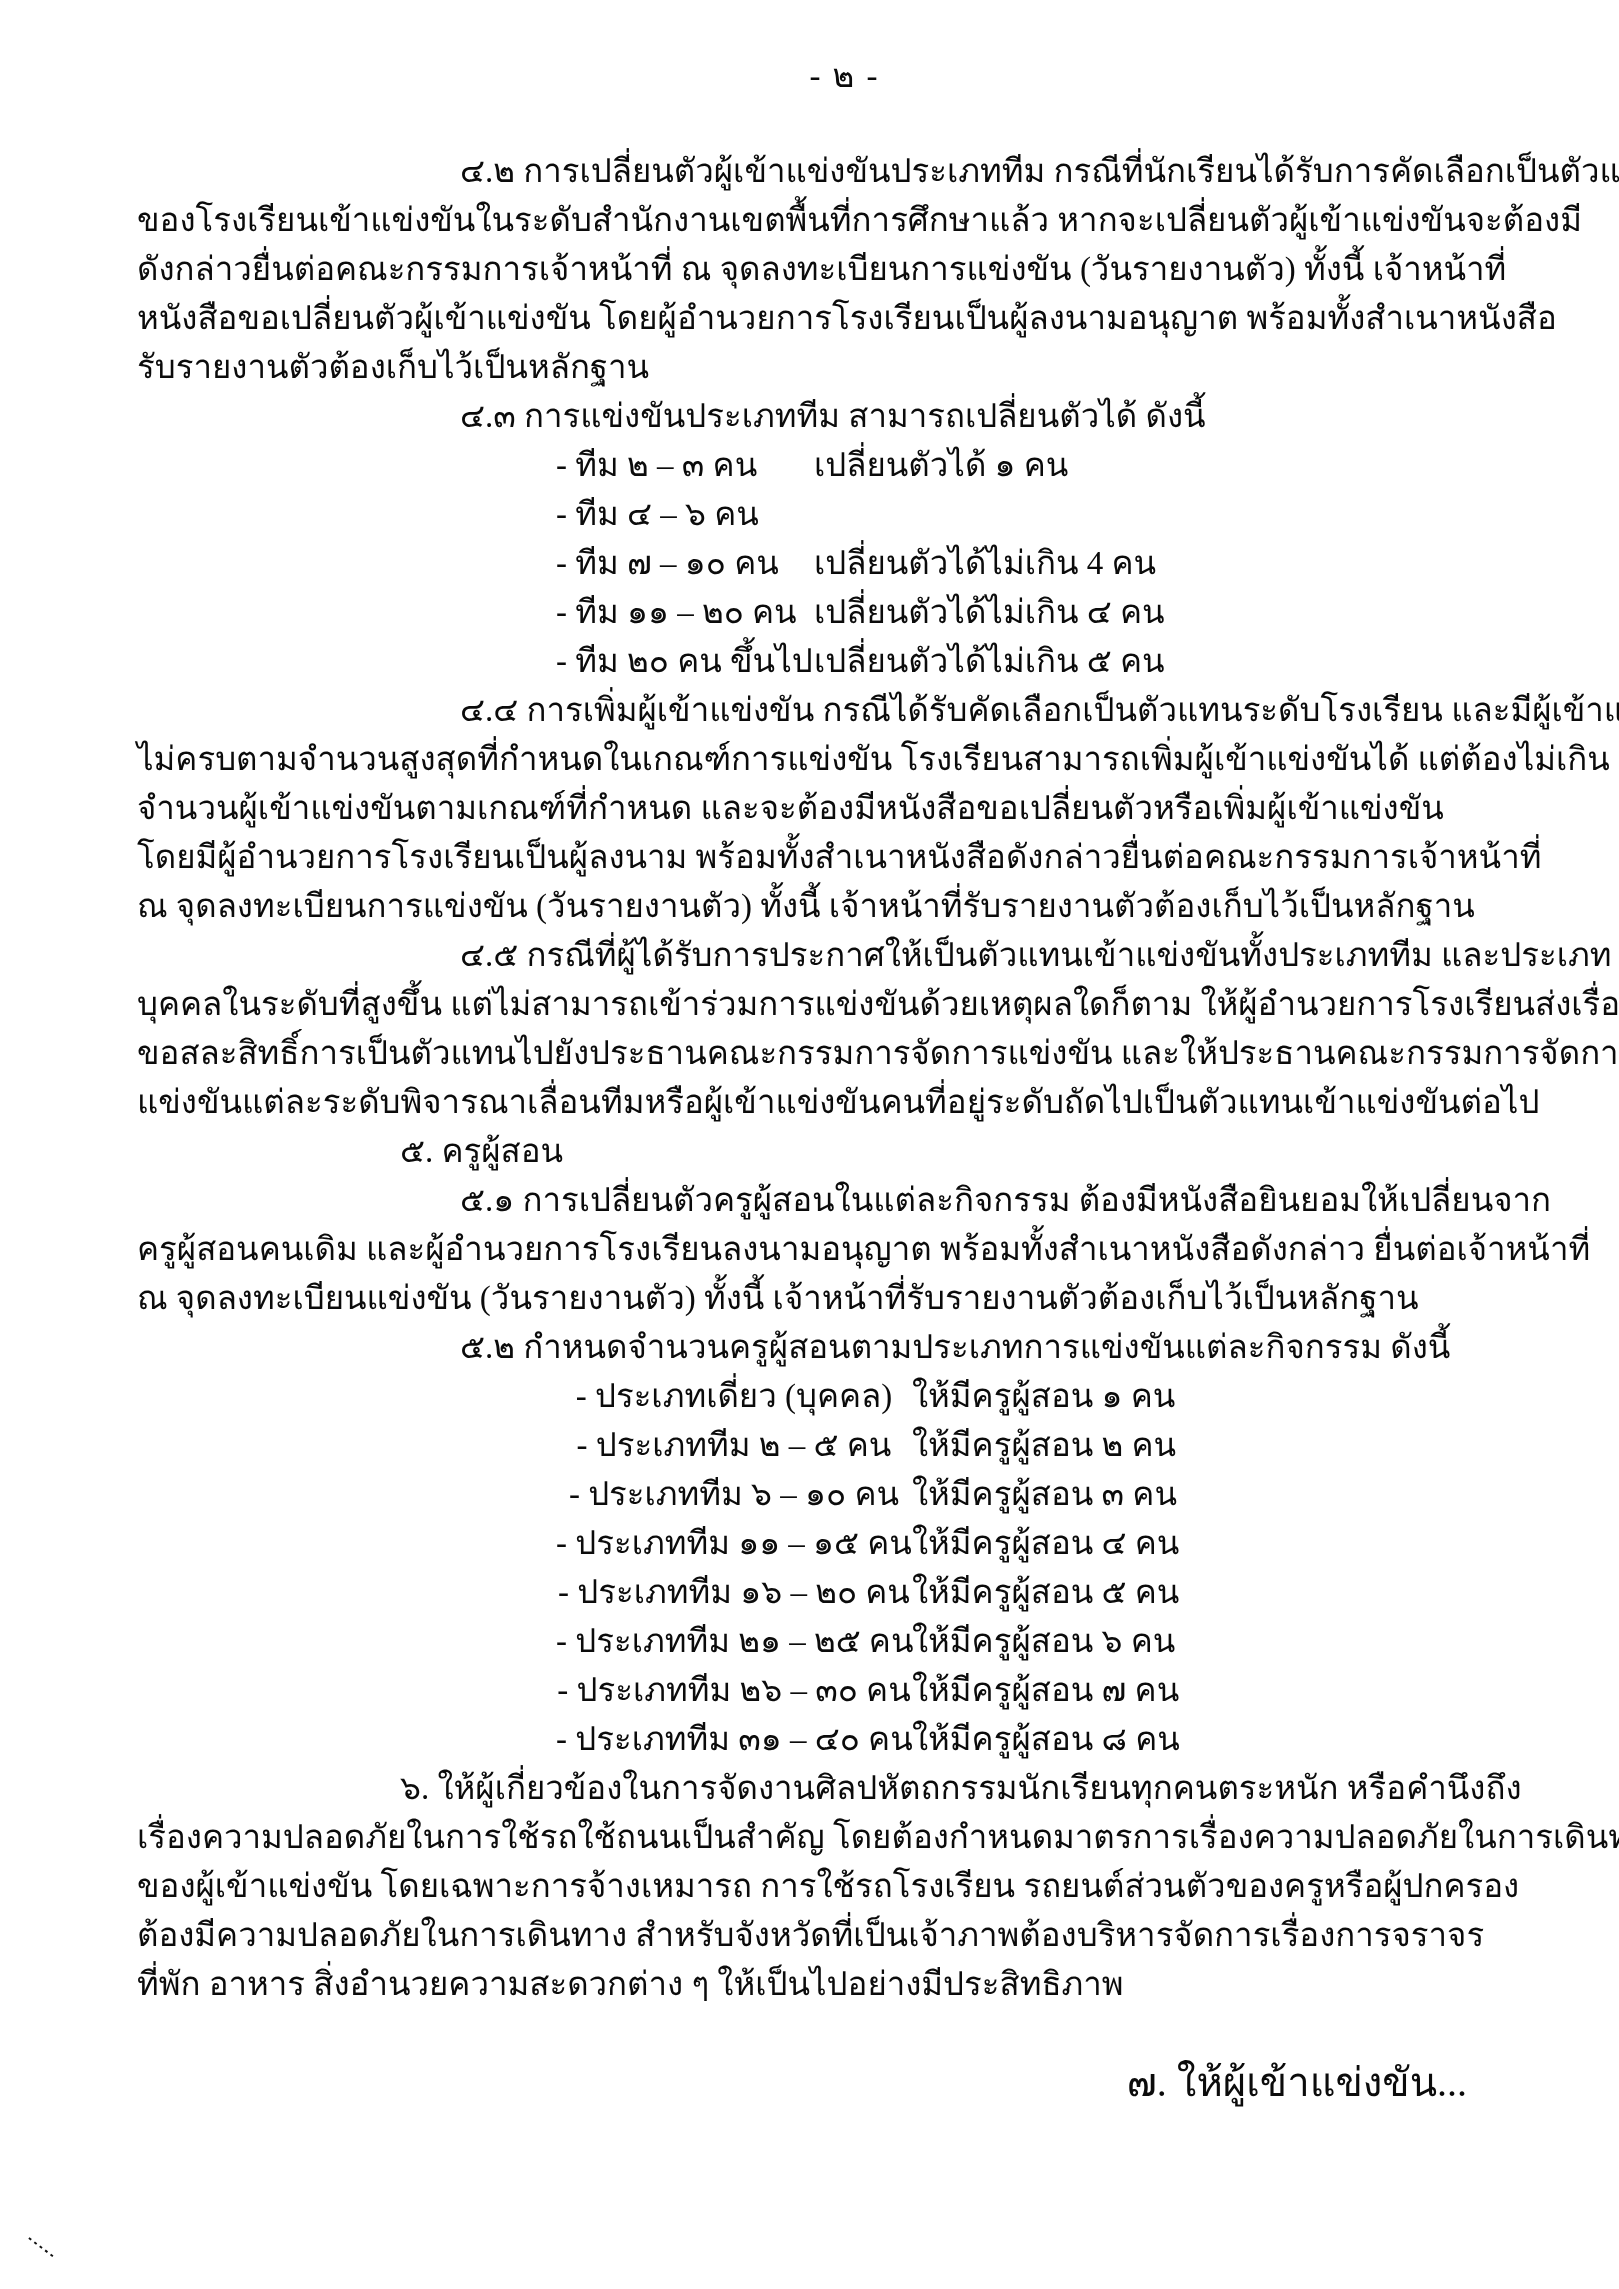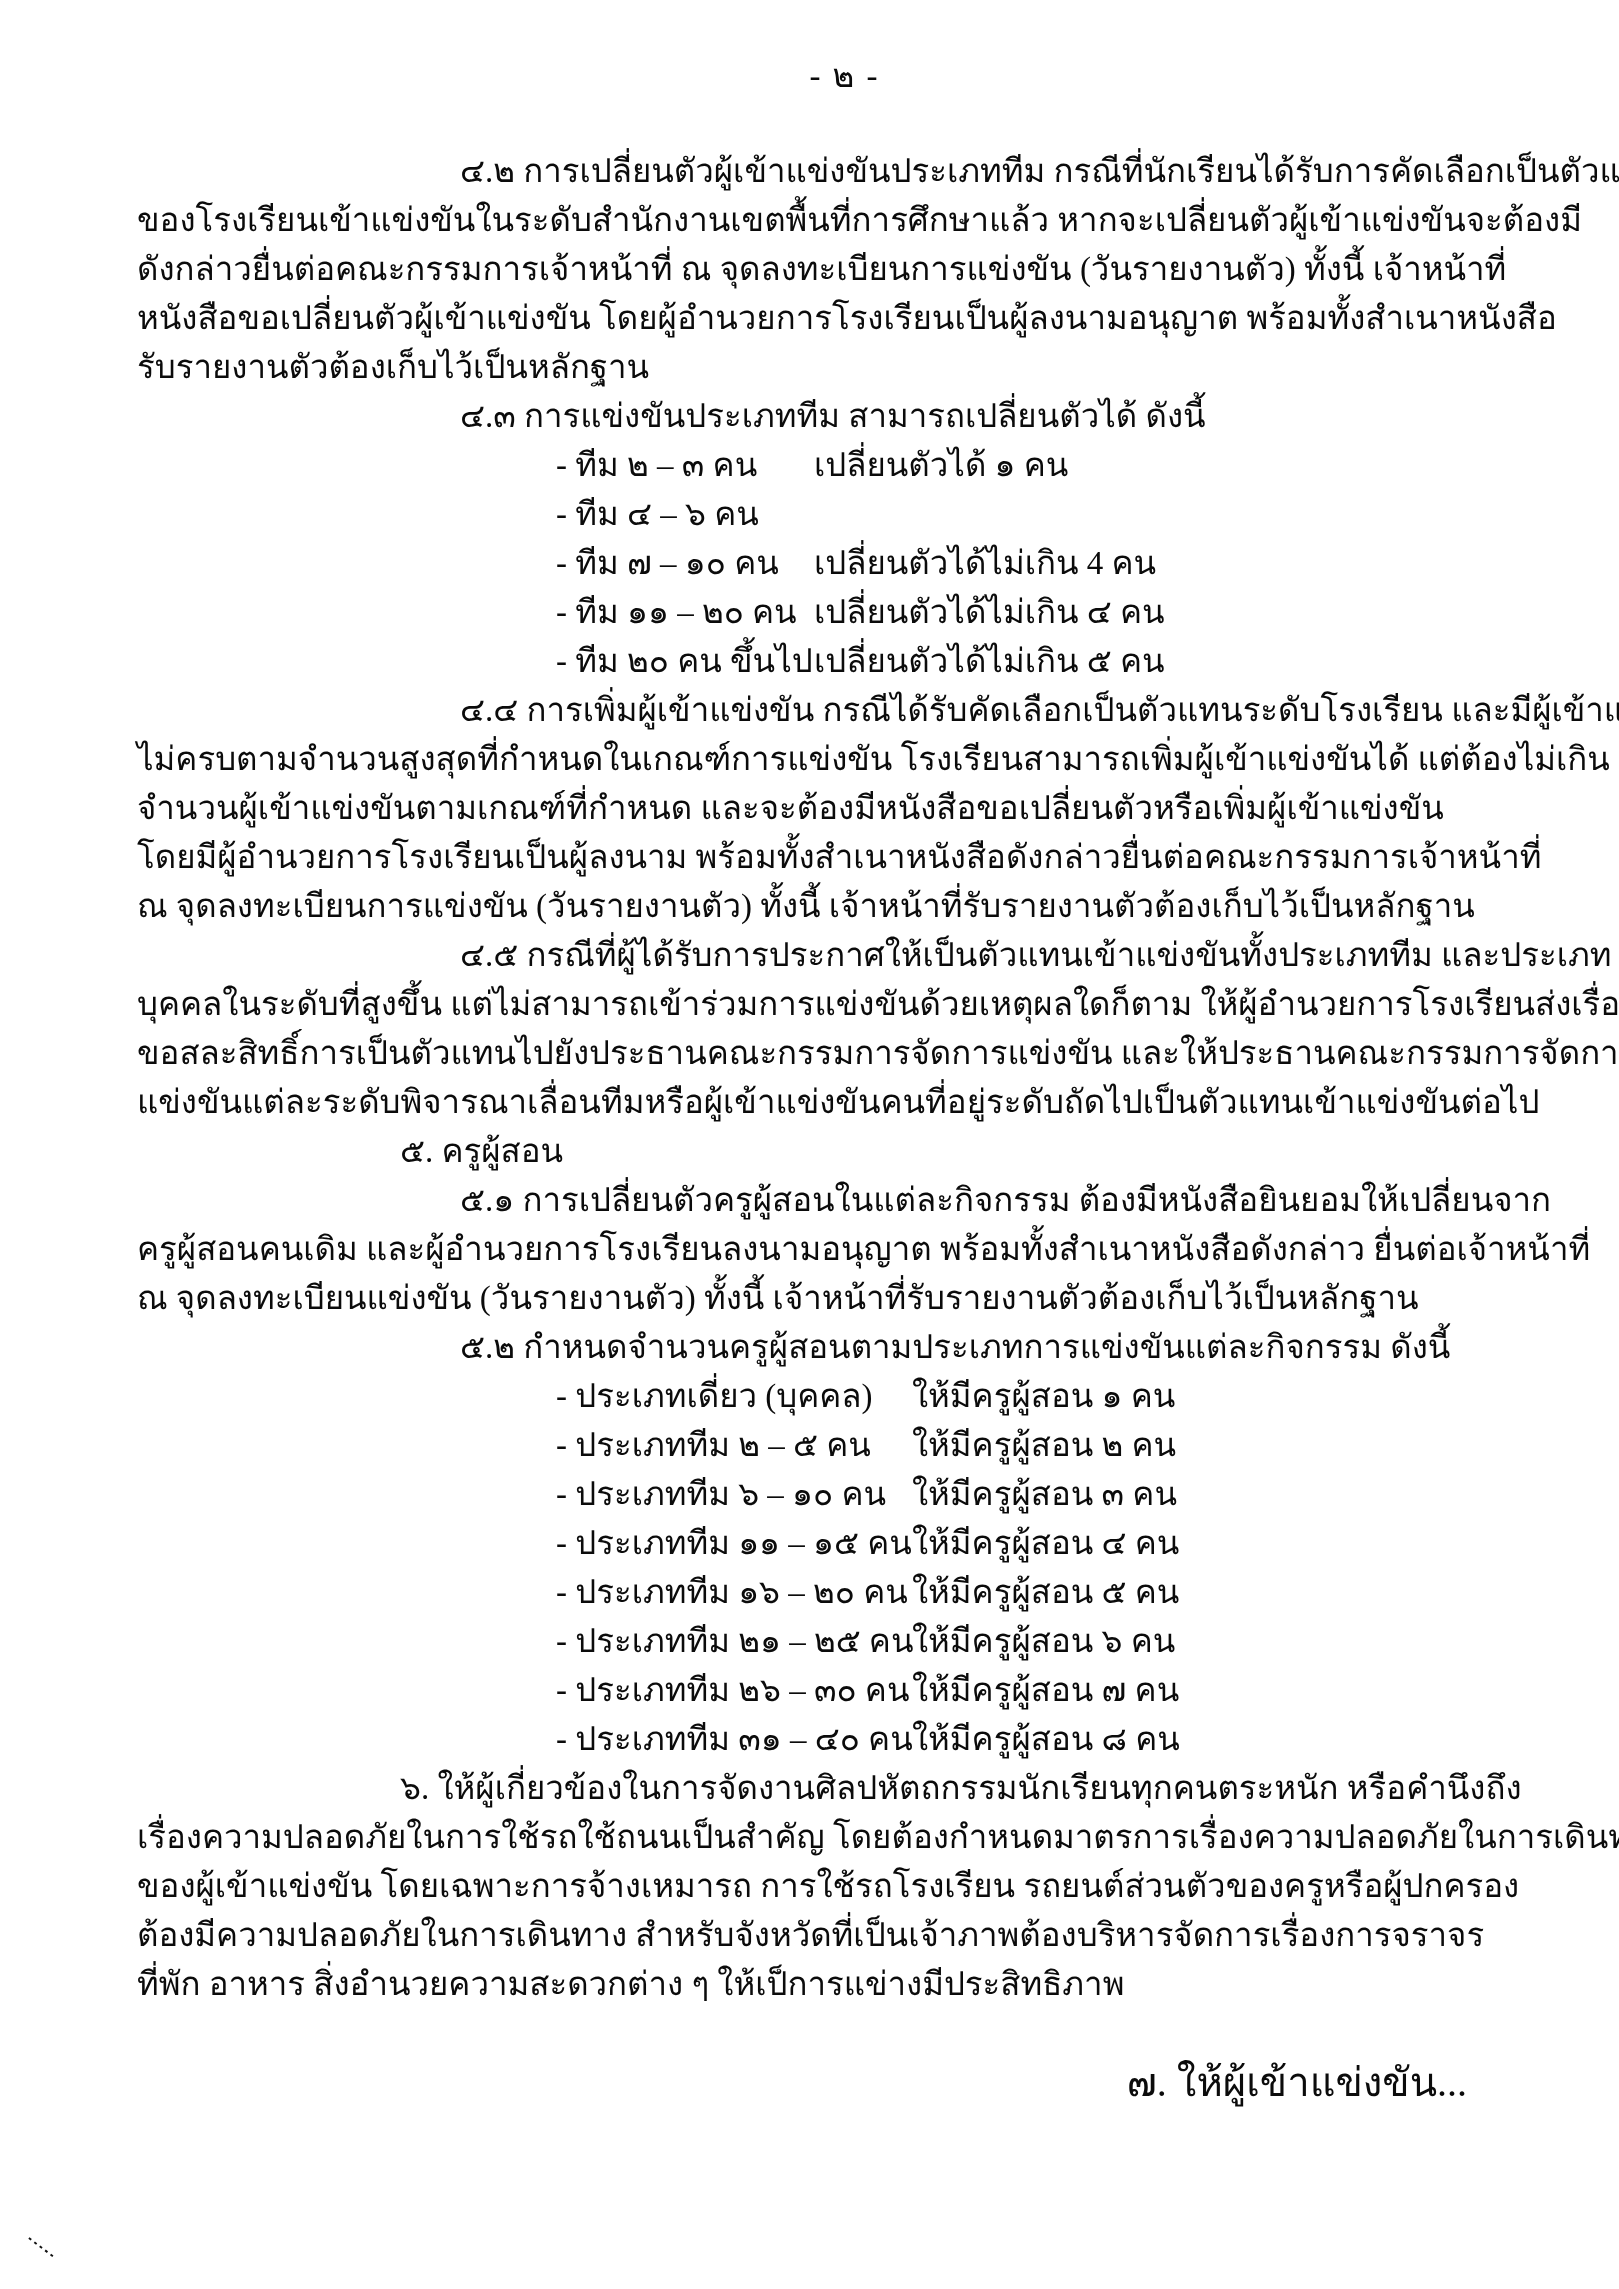--- a/index.html
+++ b/index.html
@@ -20,21 +20,21 @@
   .content {
     position:absolute; top:147px; left:137px; width:1351px;
     font-size:33px; line-height:49px;
     white-space:nowrap;
   }
   .line { height:49px; }
   .indent-xx  { padding-left:323px; }  
   .indent-num { padding-left:263px; }  
   .row  { display:flex; height:49px; padding-left:419px; }
   .row .c1-team { width:258px; flex:0 0 auto; }
-  .row .c1-cat  { width:356px; flex:0 0 auto; }
+  .row .c1-cat  { width:356px; flex:0 0 auto;text-align:center; }
   .row .c2      { flex:0 0 auto; }
   .catchword {
     position:absolute; top:2058px; right:152px;
     font-size:40px; line-height:49px;
   }
   .scratch {
     position:absolute; left:25.5px; top:2235px;
     width:33px; height:25.5px;
   }
 </style>
@@ -124,21 +124,21 @@
     </div>
     <div class="row">
       <span class="c1-cat">- ประเภททีม ๓๑ – ๔๐ คน</span>
       <span class="c2">ให้มีครูผู้สอน ๘ คน</span>
     </div>
 
     <div class="line indent-num">๖. ให้ผู้เกี่ยวข้องในการจัดงานศิลปหัตถกรรมนักเรียนทุกคนตระหนัก หรือคำนึงถึง</div>
     <div class="line">เรื่องความปลอดภัยในการใช้รถใช้ถนนเป็นสำคัญ โดยต้องกำหนดมาตรการเรื่องความปลอดภัยในการเดินทาง</div>
     <div class="line">ของผู้เข้าแข่งขัน โดยเฉพาะการจ้างเหมารถ การใช้รถโรงเรียน รถยนต์ส่วนตัวของครูหรือผู้ปกครอง</div>
     <div class="line">ต้องมีความปลอดภัยในการเดินทาง สำหรับจังหวัดที่เป็นเจ้าภาพต้องบริหารจัดการเรื่องการจราจร</div>
-    <div class="line">ที่พัก อาหาร สิ่งอำนวยความสะดวกต่าง ๆ ให้เป็การแข่างมีประสิทธิภาพ</div>
+    <div class="line">ที่พัก อาหาร สิ่งอำนวยความสะดวกต่าง ๆ ให้เป็นไปอย่างมีประสิทธิภาพ</div>
 
   </div>
 
   <div class="catchword">๗. ให้ผู้เข้าแข่งขัน...</div>
 
   <svg class="scratch" viewBox="0 0 34 26" xmlns="http://www.w3.org/2000/svg">
     <line x1="3" y1="3" x2="28" y2="22" stroke="#111" stroke-width="2" stroke-dasharray="3 4"></line>
   </svg>
 
 </div>

